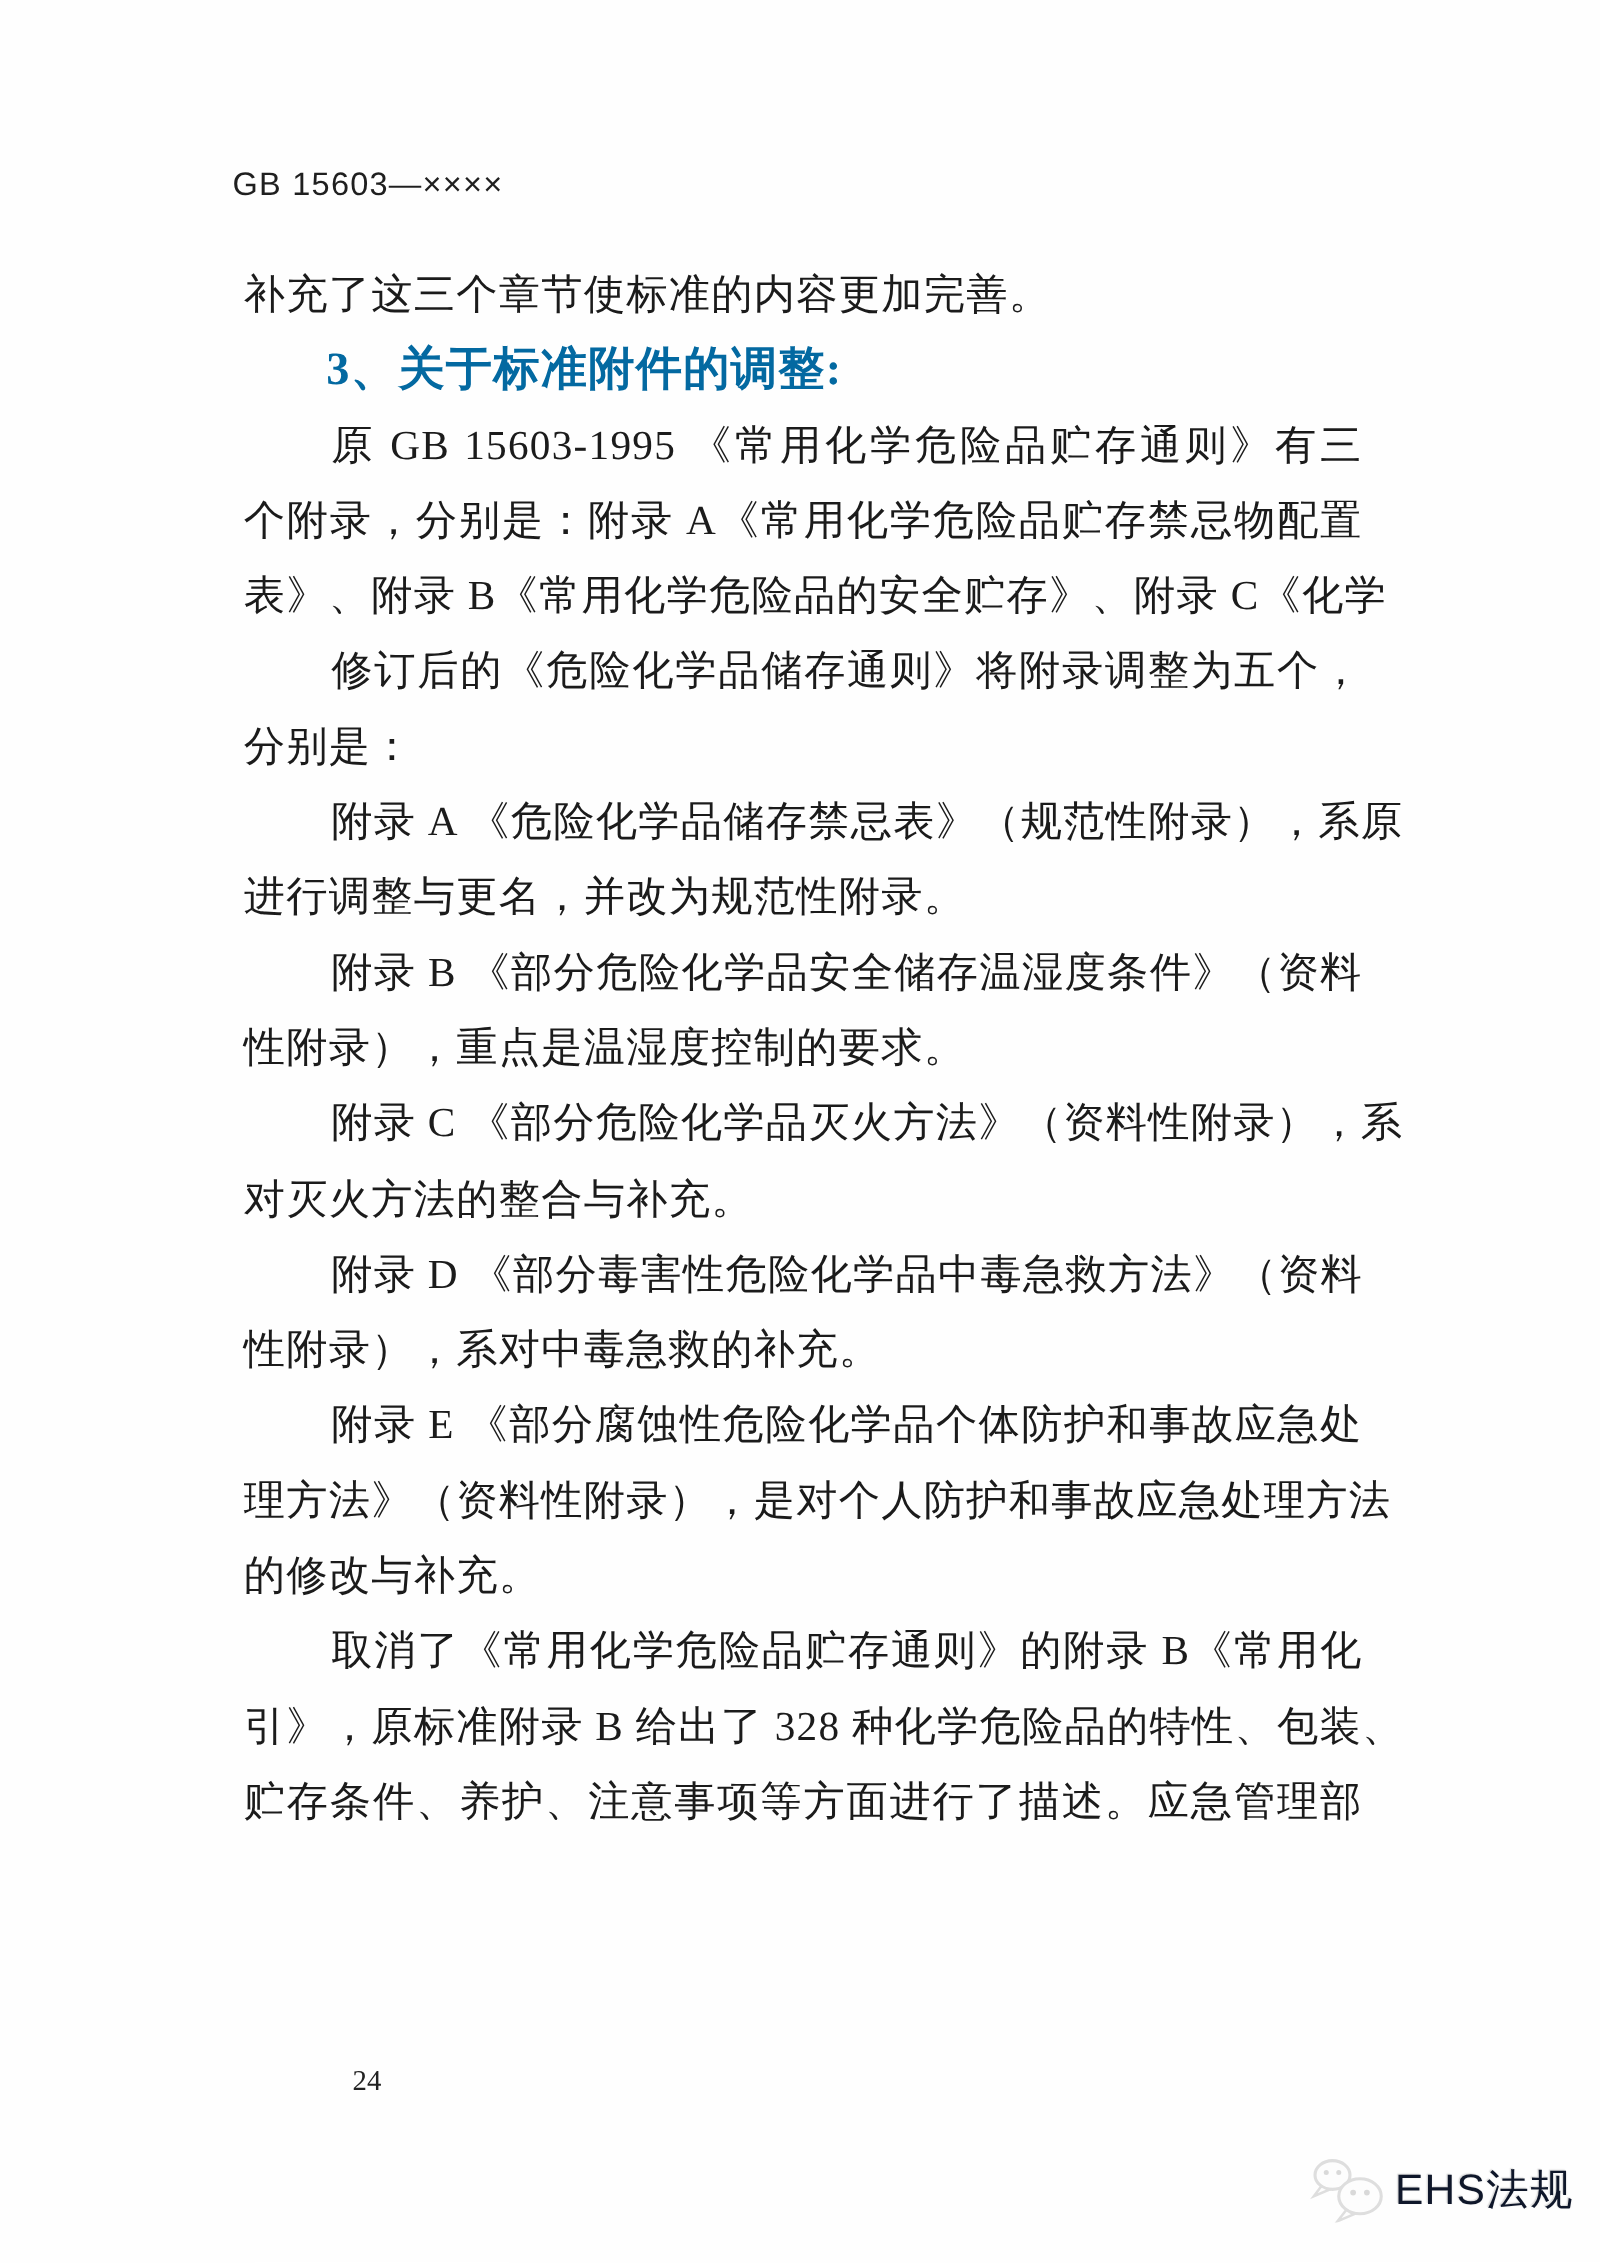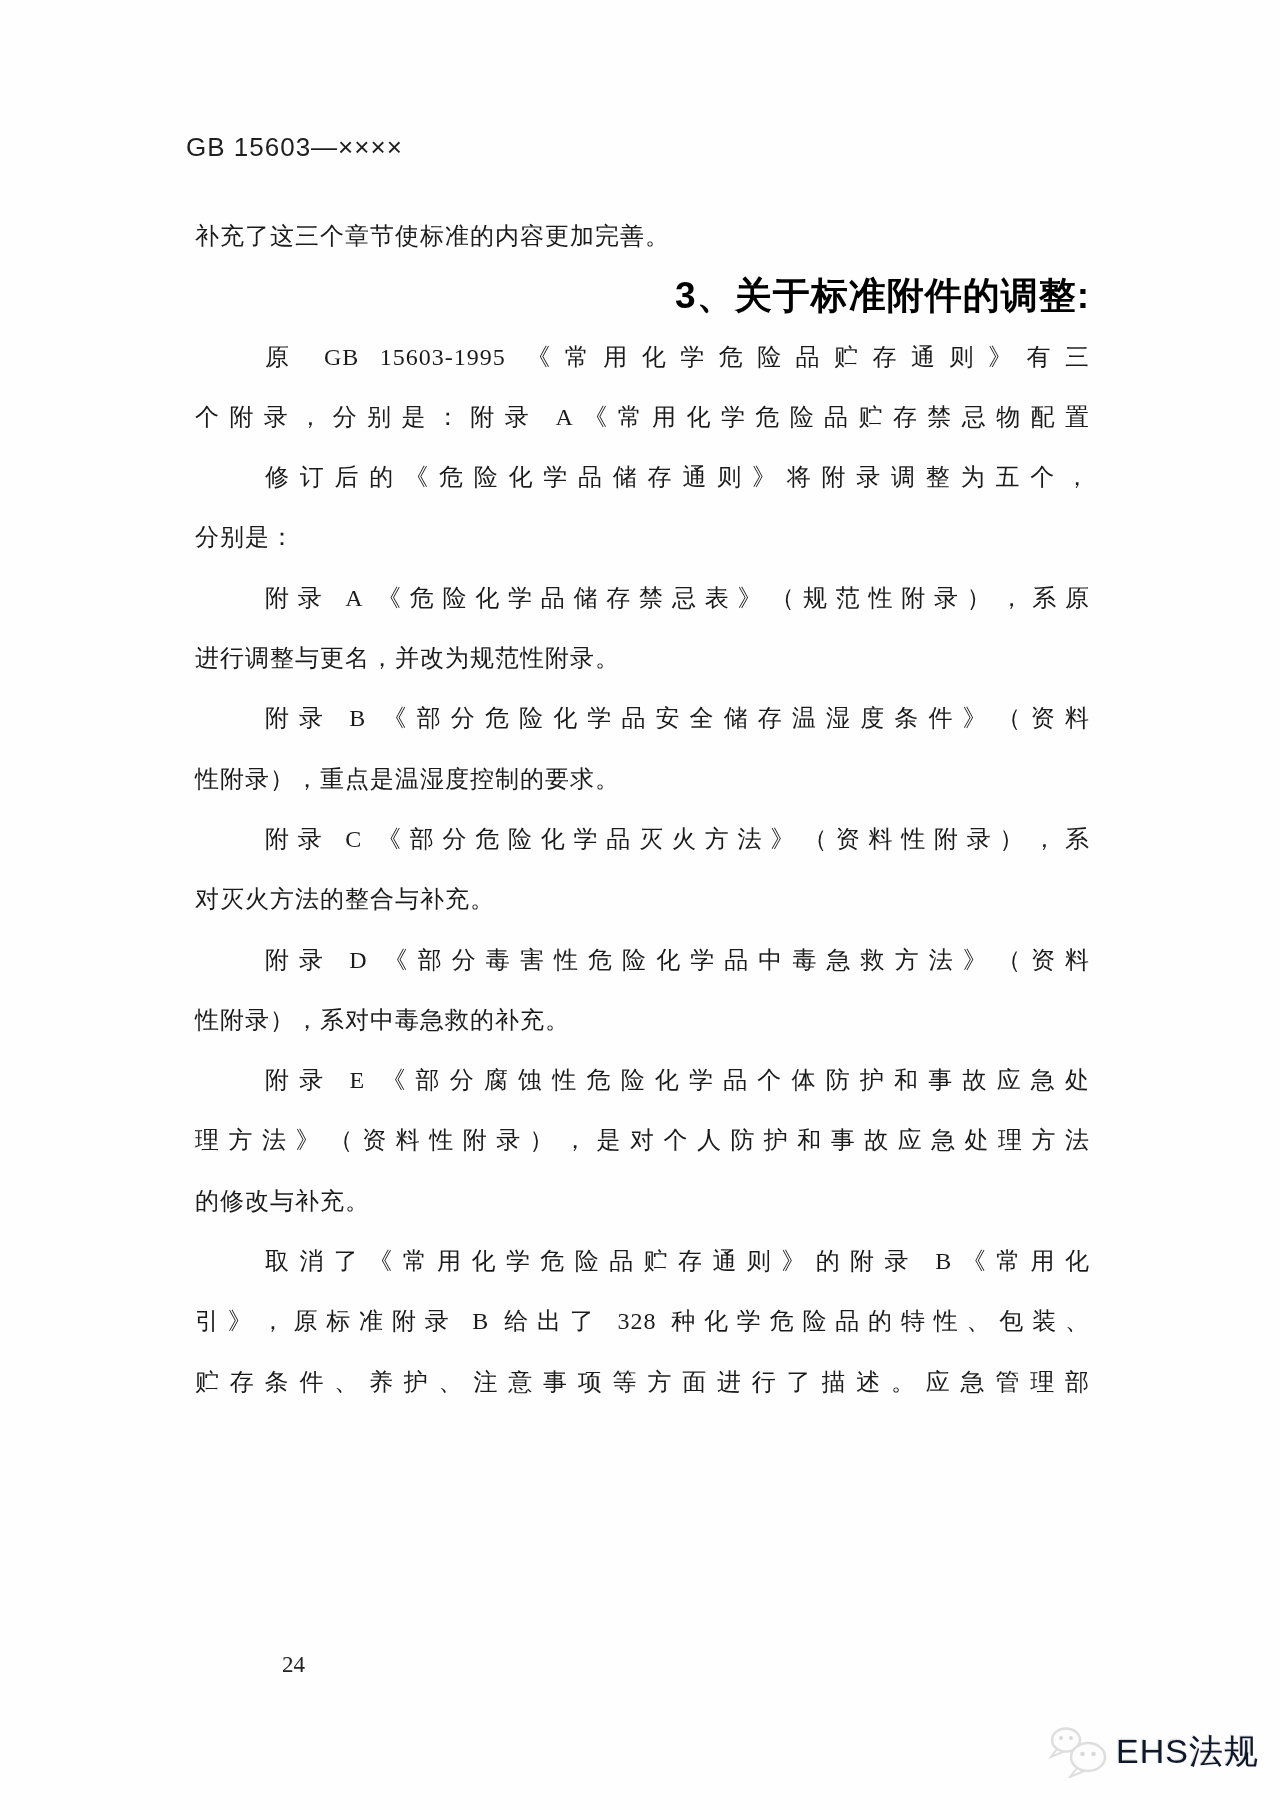--- a/index.html
+++ b/index.html
@@ -28,41 +28,40 @@
   .document-body {
     position: absolute;
     left: 195px;
     top: 206px;
     width: 895px;
   }
   .line {
     height: 60.3px;
     line-height: 60.3px;
     font-family: "Liberation Serif", "DejaVu Serif", serif;
-    font-size: 24px;
+    font-size: 33px;
     letter-spacing: 1px;
     white-space: nowrap;
     color: #1b1b1b;
   }
   .line.indent {
     text-indent: 70px;
   }
   .line.fill {
     text-align: justify;
     text-align-last: justify;
     -moz-text-align-last: justify;
   }
   .line.heading {
-    font-family: Liberation Sans, sans-serif;
+    font-family: Liberation Serif, serif;
     font-weight: 900;
     font-size: 37px;
     letter-spacing: 1px;
     text-indent: 66px;
-    color: #000000;
-    text-align: right;
+    color: #0369a1;
   }
   .page-number {
     position: absolute;
     left: 282px;
     top: 1652px;
     font-family: "Liberation Serif", "DejaVu Serif", serif;
     font-size: 23px;
     color: #222222;
   }
   .watermark {
@@ -91,20 +90,21 @@
 
 <div class="page" style="background: rgb(254, 254, 254);">
 
   <div class="doc-code">GB 15603—××××</div>
 
   <div class="document-body">
       <div class="line">补充了这三个章节使标准的内容更加完善。</div>
       <div class="line heading indent">3、关于标准附件的调整:</div>
       <div class="line indent fill">原 GB 15603-1995 《常用化学危险品贮存通则》有三</div>
       <div class="line fill">个附录，分别是：附录 A《常用化学危险品贮存禁忌物配置</div>
+      <div class="line fill">表》、附录 B《常用化学危险品的安全贮存》、附录 C《化学</div>
       <div class="line indent fill">修订后的《危险化学品储存通则》将附录调整为五个，</div>
       <div class="line">分别是：</div>
       <div class="line indent fill">附录 A 《危险化学品储存禁忌表》（规范性附录），系原</div>
       <div class="line">进行调整与更名，并改为规范性附录。</div>
       <div class="line indent fill">附录 B 《部分危险化学品安全储存温湿度条件》（资料</div>
       <div class="line">性附录），重点是温湿度控制的要求。</div>
       <div class="line indent fill">附录 C 《部分危险化学品灭火方法》（资料性附录），系</div>
       <div class="line">对灭火方法的整合与补充。</div>
       <div class="line indent fill">附录 D 《部分毒害性危险化学品中毒急救方法》（资料</div>
       <div class="line">性附录），系对中毒急救的补充。</div>

